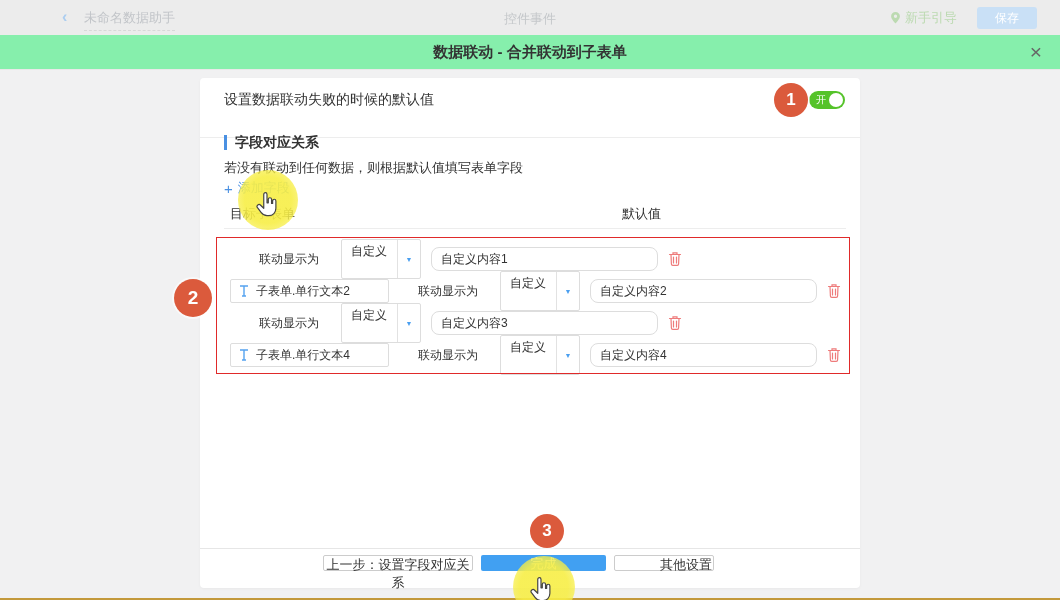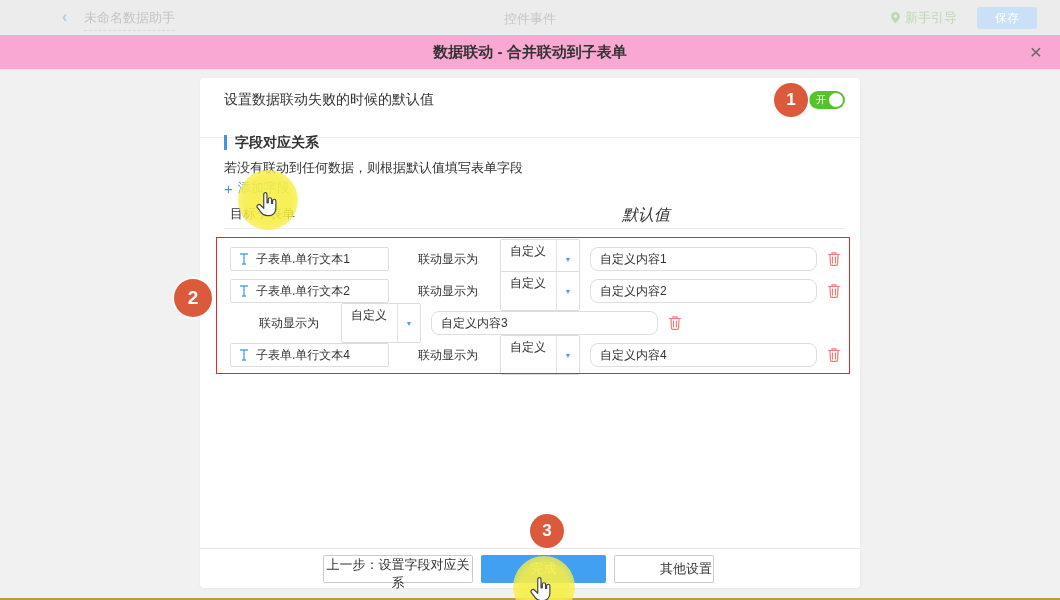--- a/index.html
+++ b/index.html
@@ -12,21 +12,21 @@
   .tb-back { position:absolute; left:62px; top:8px; color:#abcdf0; font-size:16px; font-weight:bold; }
   .tb-title { position:absolute; left:84px; top:9px; color:#c2c5c9; font-size:13px;
               padding-bottom:3px; border-bottom:1px dashed #d8d8d8; }
   .tb-center { position:absolute; left:0; right:0; top:10px; text-align:center; color:#c4c7ca; font-size:13px; }
   .tb-guide { position:absolute; left:890px; top:9px; display:flex; align-items:center; gap:4px;
               color:#bcdab1; font-size:13px; }
   .tb-save { position:absolute; left:977px; top:7px; width:60px; height:22px; background:#c9e0f6;
              color:#fff; font-size:12px; border:none; border-radius:3px; }
 
   
-  .modal-head { position:absolute; top:35px; left:0; width:100%; height:35px; background:#f9a8d4;
+  .modal-head { position:absolute; top:35px; left:0; width:100%; height:35px; background:#86efac;
                 border-bottom:1px solid #e9e9e9; }
   .modal-title { position:absolute; left:0; right:0; top:8px; text-align:center; color:#333;
                  font-size:15px; font-weight:bold; }
   .modal-close { position:absolute; right:18px; top:3px; color:#666; font-size:21px; font-weight:300;
                  background:none; border:none; line-height:28px; }
 
   
   .panel { position:absolute; left:200px; top:78px; width:660px; height:510px; background:#fff;
            border-radius:4px; box-shadow:0 1px 3px rgba(0,0,0,.04); }
   .panel-head { position:absolute; top:0; left:0; right:0; height:60px; border-bottom:1px solid #ededed; }
@@ -37,21 +37,21 @@
   .toggle-knob { position:absolute; right:2px; top:2px; width:14px; height:14px; background:#fff;
                  border-radius:50%; }
 
   .sec-title { position:absolute; left:24px; top:57px; font-size:14px; font-weight:bold; color:#333;
                padding-left:8px; border-left:3px solid #4a90e2; line-height:15px; }
   .sec-desc { position:absolute; left:24px; top:81px; font-size:13px; color:#333; }
   .add-field { position:absolute; left:24px; top:101px; font-size:13px; color:#4a90e2; display:flex;
                align-items:center; gap:5px; background:none; border:none; }
   .add-plus { font-size:15px; }
   .col-head-target { position:absolute; left:30px; top:127px; font-size:13px; color:#333; }
-  .col-head-default { position:absolute; left:422px; top:127px; font-size:16px; color:#333;font-style:italic; }
+  .col-head-default { position:absolute; left:422px; top:127px; font-size:13px; color:#333; }
   .col-divider { position:absolute; left:24px; right:14px; top:150px; border-top:1px solid #ededed; }
 
   .rows { position:absolute; top:169px; left:0; right:0; }
   .row { display:flex; align-items:center; height:24px; margin:0 0 8px 30px; }
   .field-input { width:159px; height:24px; border:1px solid #ddd; border-radius:2px; background:#fff;
                  display:flex; align-items:center; gap:7px; padding-left:8px; }
   .field-input span { font-size:12px; color:#333; }
   .relation { margin-left:29px; width:62px; font-size:12px; color:#333;font-family:Liberation Mono, monospace; }
   .dropdown { margin-left:20px; width:80px; height:40px; border:1px solid #ddd; border-radius:2px;
               background:#fff; display:flex; }
@@ -60,21 +60,21 @@
               display:flex; align-items:center; justify-content:center; }
   .value-input { margin-left:10px; width:227px; height:24px; border:1px solid #ddd; border-radius:8px;
                  background:#fff; font-size:12px; color:#333; line-height:22px; padding-left:9px; }
   .trash-btn { margin-left:10px; background:none; border:none; height:16px; }
 
   .red-rect { position:absolute; left:16px; top:159px; width:634px; height:137px;
               border:1.5px solid #e02a2a; pointer-events:none; }
 
   .footer-divider { position:absolute; left:0; right:0; top:470px; border-top:1px solid #e6e6e6; }
   .footer { position:absolute; top:477px; left:123px; display:flex; gap:8px; }
-  .btn { height:28px; border:1px solid #ccc; background:#fff; color:#333; font-size:13px; border-radius:2px; }
+  .btn { height:16px; border:1px solid #ccc; background:#fff; color:#333; font-size:13px; border-radius:2px; }
   .btn-prev { width:150px; }
   .btn-done { width:125px; background:#41a0f2; border:none; color:#fff; }
   .btn-other { width:100px;padding-left:44px; }
 
   
   .badge { position:absolute; background:#db5a3c; color:#fff; font-weight:bold; border-radius:50%;
            display:flex; align-items:center; justify-content:center;
            box-shadow:0 0 0 2px rgba(255,255,255,.55); z-index:30; }
   .badge1 { left:774px; top:83px; width:34px; height:34px; font-size:17px; }
   .badge2 { left:174px; top:279px; width:38px; height:38px; font-size:19px; }
@@ -130,26 +130,20 @@
       <span>添加字段</span>
     </button>
 
     <div class="col-head-target">目标子表单</div>
     <div class="col-head-default">默认值</div>
     <div class="col-divider"></div>
 
     <div class="rows">
 
       <div class="row">
-        <div class="field-input">
-          <svg width="10" height="12" viewBox="0 0 10 12">
-              <path d="M1 1 H9 M5 1 V11 M3 11 H7" stroke="#55a3f0" stroke-width="1.4" fill="none"></path>
-            </svg>
-          <span>子表单.单行文本1</span>
-        </div>
         <span class="relation">联动显示为</span>
         <div class="dropdown">
           <span class="dd-text">自定义</span>
           <span class="dd-arrow">▼</span>
         </div>
         <div class="value-input">自定义内容1</div>
         <button class="trash-btn">
           <svg width="14" height="16" viewBox="0 0 14 16">
               <path d="M1.5 3.5 H12.5 M5 3.5 V1.8 H9 V3.5 M3 3.5 L3.4 13 C3.4 13.8 4 14.3 4.8 14.3 H9.2 C10 14.3 10.6 13.8 10.6 13 L11 3.5 M5.5 6 V12 M8.5 6 V12" stroke="#ee7b7b" stroke-width="1.2" fill="none" stroke-linecap="round"></path>
             </svg>

